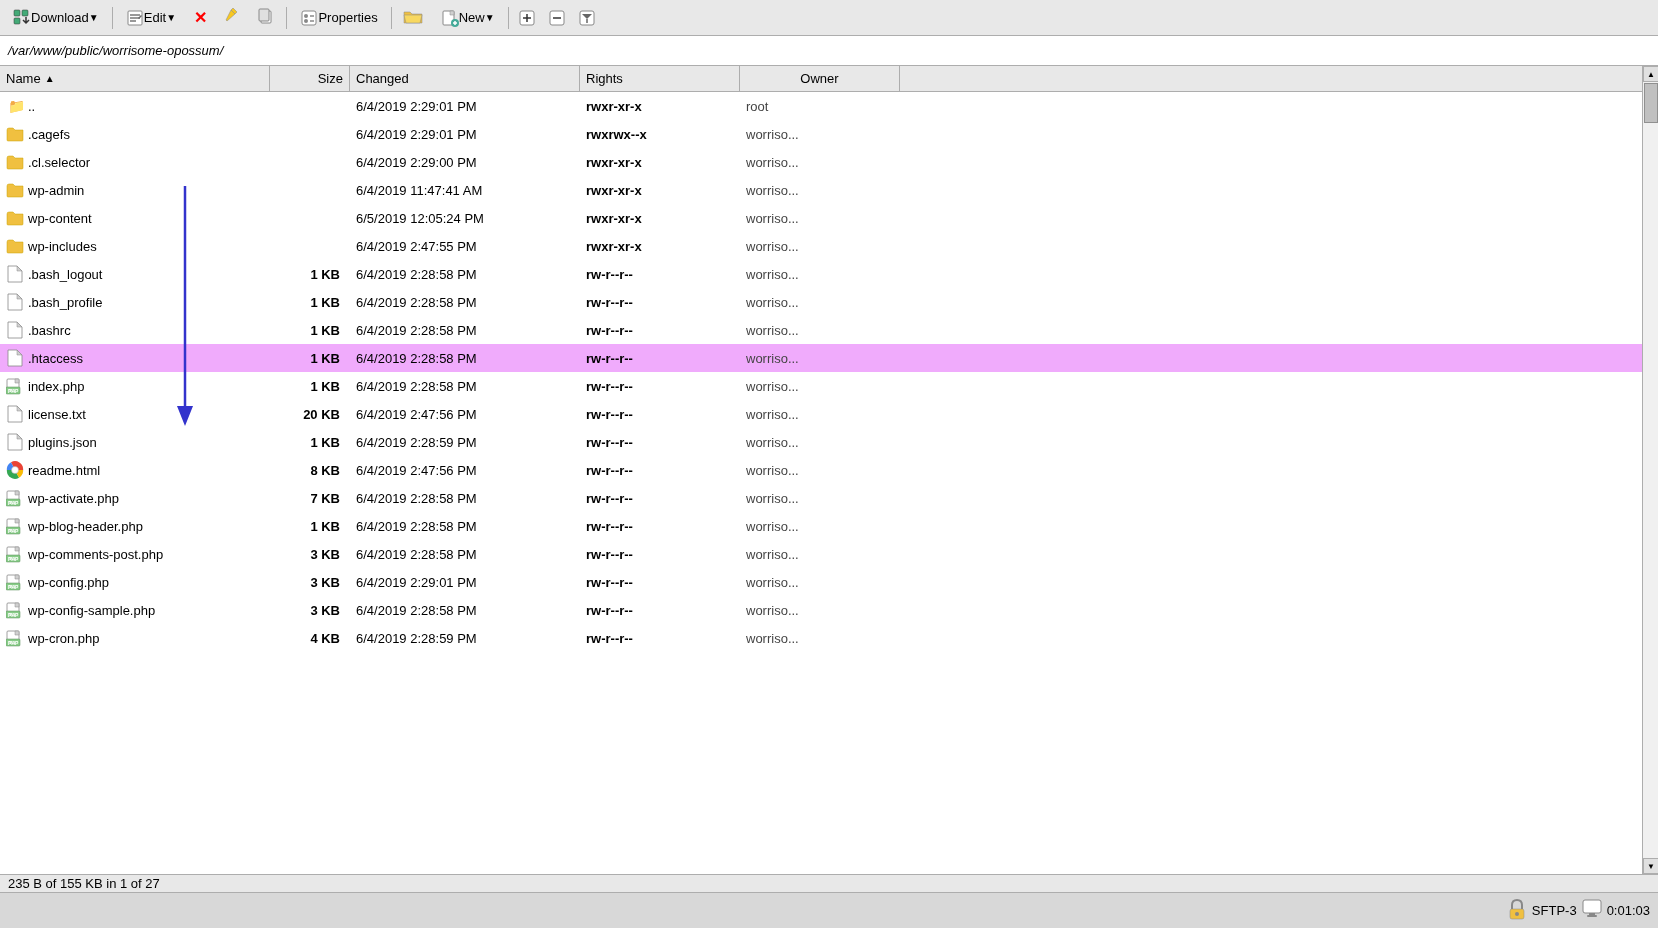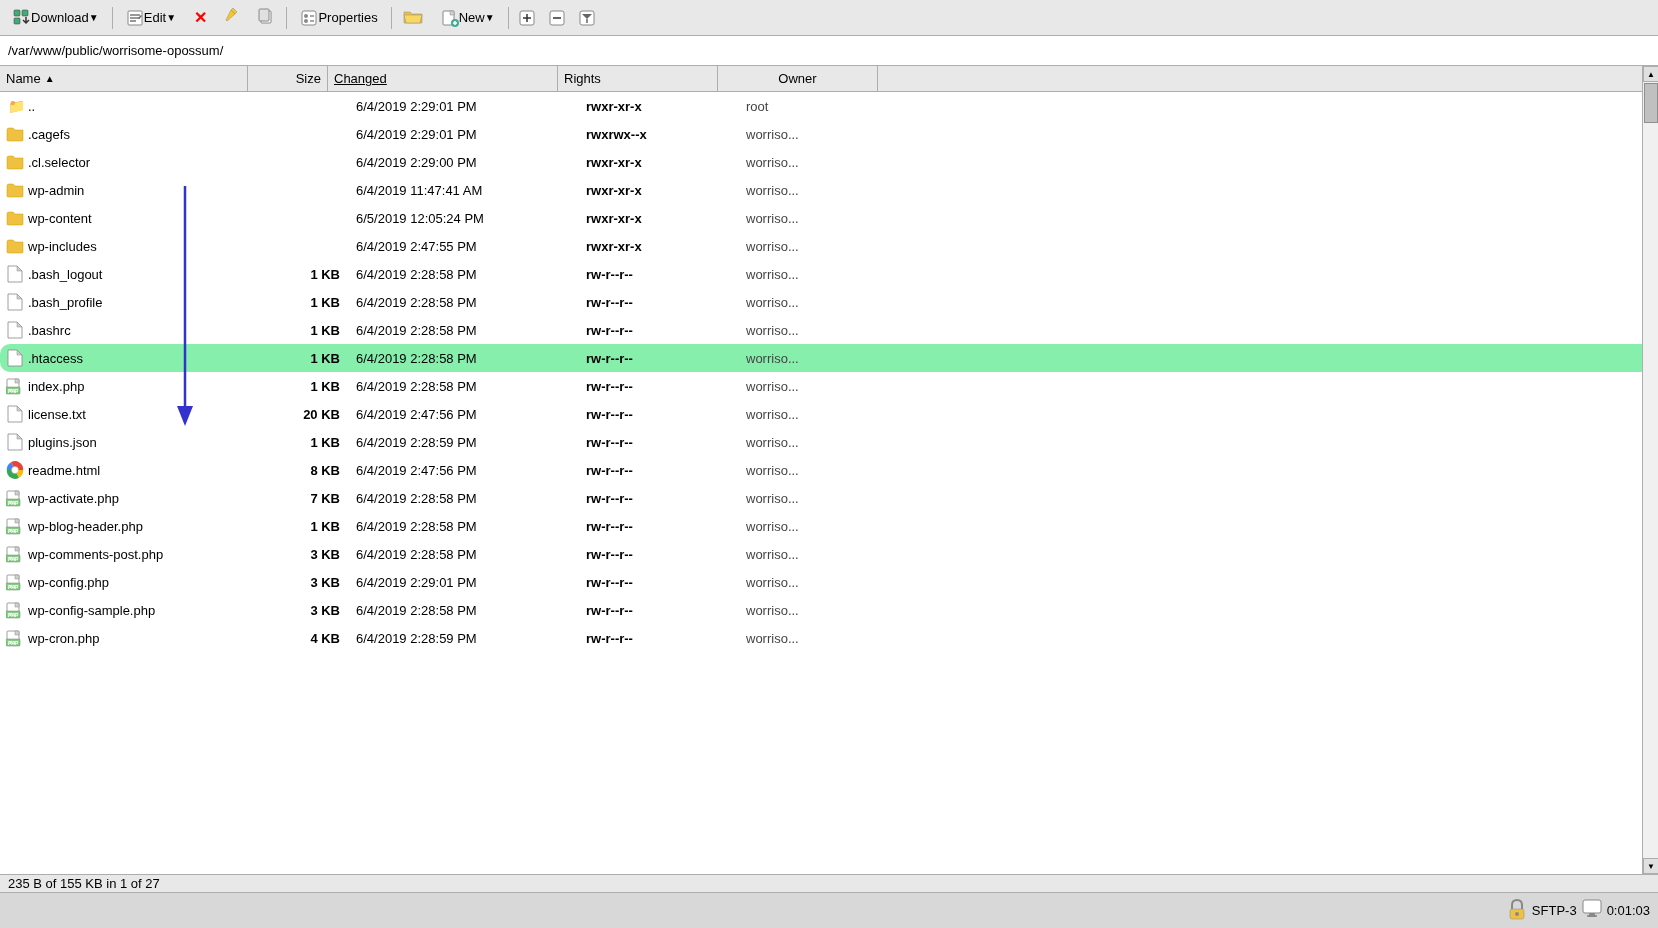--- a/index.html
+++ b/index.html
@@ -64,20 +64,21 @@
     
     .path-bar {
       background: white;
       border-bottom: 1px solid #adadad;
       padding: 4px 8px;
       font-size: 13px;
       height: 30px;
       display: flex;
       align-items: center;
       flex-shrink: 0;
+      font-style: italic;
     }
 
     
     .file-list-container {
       flex: 1;
       display: flex;
       flex-direction: column;
       background: white;
       overflow: hidden;
       position: relative;
@@ -97,40 +98,40 @@
       display: flex;
       align-items: center;
       padding: 0 6px;
       height: 100%;
       border-right: 1px solid #adadad;
       cursor: pointer;
       user-select: none;
       font-size: 13px;
       font-weight: normal;
     }
-    .col-name { width: 248px; }
+    .col-name { width: 270px; }
     .col-size { width: 80px; justify-content: flex-end; }
-    .col-changed { width: 230px; text-decoration: underline; }
+    .col-changed { width: 230px; }
     .col-rights { width: 160px; }
     .col-owner { width: 160px; justify-content: center; }
     .sort-arrow { margin-left: 4px; font-size: 10px; }
 
     
     .file-rows {
       overflow-y: auto;
       flex: 1;
     }
     .file-row {
       display: flex;
       align-items: center;
       height: 28px;
       border-bottom: none;
       cursor: default;
     }
-    .file-row.selected { background: #86efac; border-radius: 10px; }
+    .file-row.selected { background: #f0abfc; }
 
     .cell {
       padding: 0 6px;
       overflow: hidden;
       text-overflow: ellipsis;
       white-space: nowrap;
       font-size: 13px;
     }
     .cell-name {
       width: 270px;

